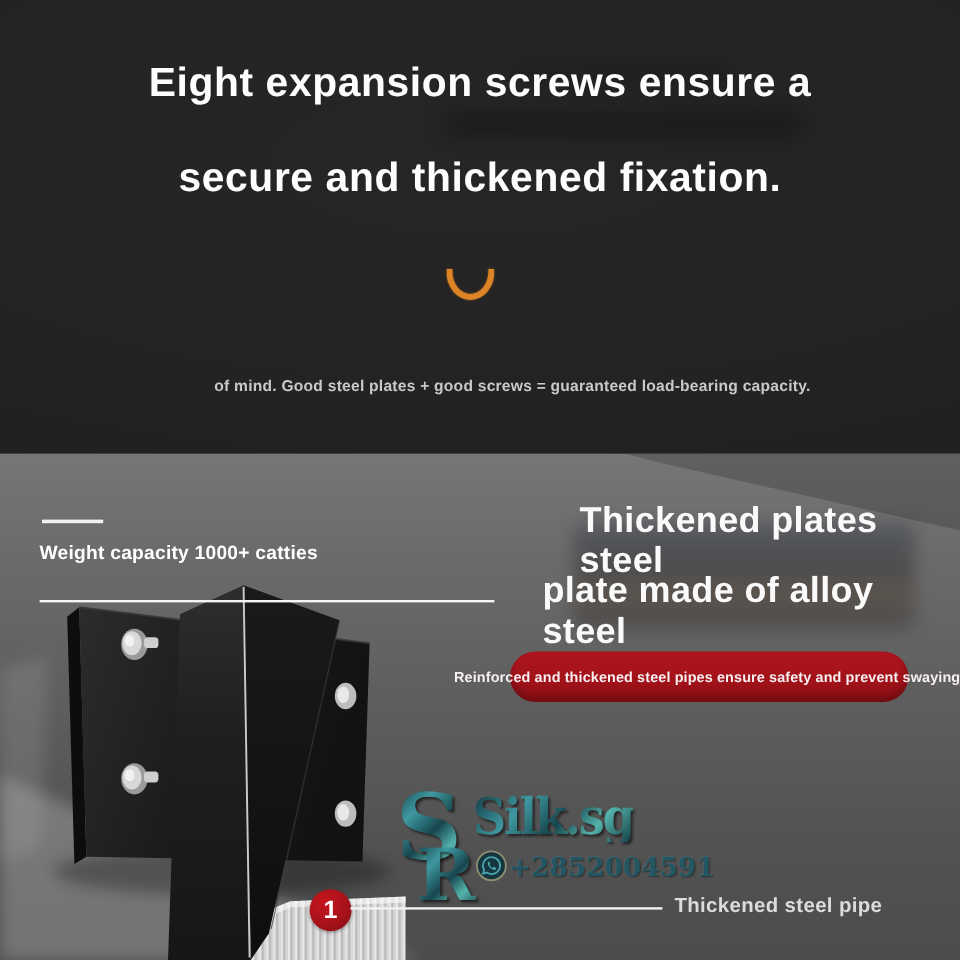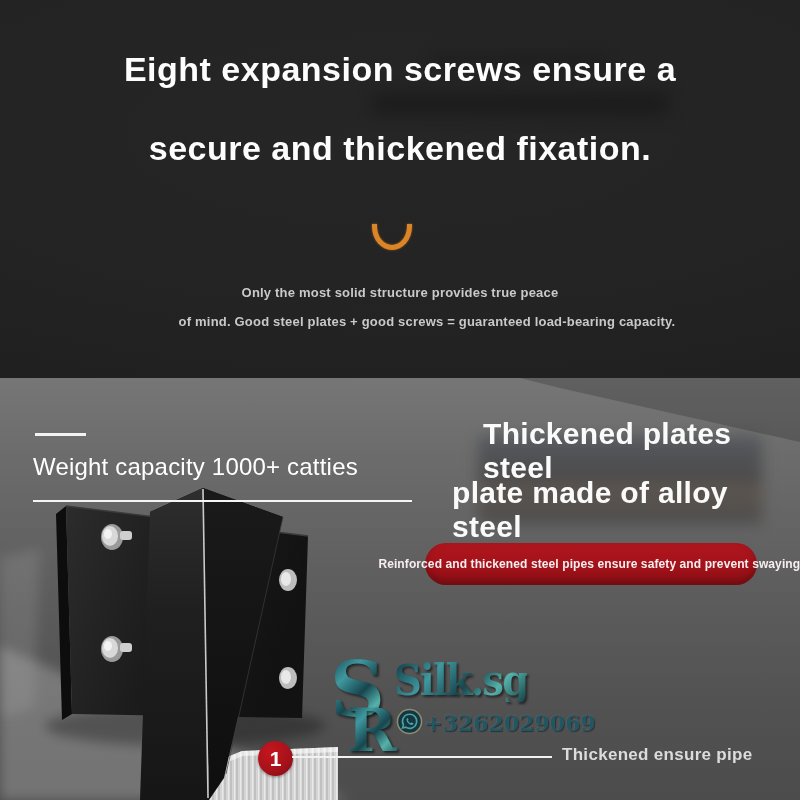--- a/index.html
+++ b/index.html
@@ -51,21 +51,21 @@
   .blur-backdrop{
     position:absolute;left:478px;top:58px;width:284px;height:88px;
     background:linear-gradient(180deg,rgba(52,60,72,0.75) 0%,rgba(40,38,40,0.8) 45%,rgba(70,52,34,0.65) 62%,rgba(45,42,44,0.75) 100%);
     filter:blur(7px);opacity:0.55;border-radius:6px;
   }
   .dash{
     position:absolute;left:35px;top:55px;width:51px;height:3px;background:#f2f2f2;
   }
   .weight-label{
     position:absolute;left:33px;top:75px;
-    color:#ffffff;font-size:24px;font-weight:normal;letter-spacing:0.2px;
+    color:#ffffff;font-size:16px;font-weight:bold;letter-spacing:0.2px;
   }
   .long-line{
     position:absolute;left:33px;top:122px;width:379px;height:2px;background:#f5f5f5;z-index:4;
   }
   .right-headline{
     position:absolute;color:#fafafa;font-size:30px;font-weight:600;letter-spacing:0.3px;z-index:3;
   }
   .right-headline.r1{left:483px;top:39px;}
   .right-headline.r2{left:452px;top:98px;}
   .red-pill{
@@ -116,21 +116,20 @@
 <body>
 
 <div class="canvas">
 
   <div class="top-section">
     <div class="smudge2"></div>
     <div class="smudge"></div>
     <div class="headline l1">Eight expansion screws ensure a</div>
     <div class="headline l2">secure and thickened fixation.</div>
     <div class="arc-icon"></div>
-    <div class="subtext s1">Only the most solid structure provides true peace</div>
     <div class="subtext s2">of mind. Good steel plates + good screws = guaranteed load-bearing capacity.</div>
   </div>
 
   <div class="bottom-section">
 
     <div class="blur-backdrop"></div>
 
     <svg class="photo-svg" viewBox="0 0 800 422">
       <defs>
         <linearGradient id="plateFace" x1="0" y1="0" x2="1" y2="0.3">
@@ -213,23 +212,23 @@
 
     <div class="watermark">
       <div class="wm-letter wm-s">S</div>
       <div class="wm-letter wm-r">R</div>
       <div class="wm-brand">Silk.sg</div>
       <svg class="wa-icon" viewBox="0 0 28 28">
         <circle cx="14" cy="14" r="12.5" fill="#16363f" stroke="#8d8d74" stroke-width="1.6"></circle>
         <path d="M14 6.5a7.3 7.3 0 0 0-6.3 11l-.9 3.2 3.3-.85A7.3 7.3 0 1 0 14 6.5z" fill="none" stroke="#4aa3ab" stroke-width="1.6"></path>
         <path d="M11.2 10.8c.3-.7.8-.7 1.1-.1l.6 1.2c.2.4-.1.8-.4 1.1-.3.3.8 1.9 2.1 2.6.4.2.8.1 1-.2.3-.4.6-.6 1-.4l1.2.7c.5.3.4.9-.2 1.4-2.5 2-8-3.3-6.4-6.3z" fill="#4aa3ab"></path>
       </svg>
-      <div class="wm-phone">+3262029069</div>
+      <div class="wm-phone">+2852004591</div>
     </div>
 
     <div class="callout-num">
       <span>1</span>
     </div>
     <div class="callout-line"></div>
-    <div class="callout-label">Thickened ensure pipe</div>
+    <div class="callout-label">Thickened steel pipe</div>
 
   </div>
 </div>
 
 </body></html>

